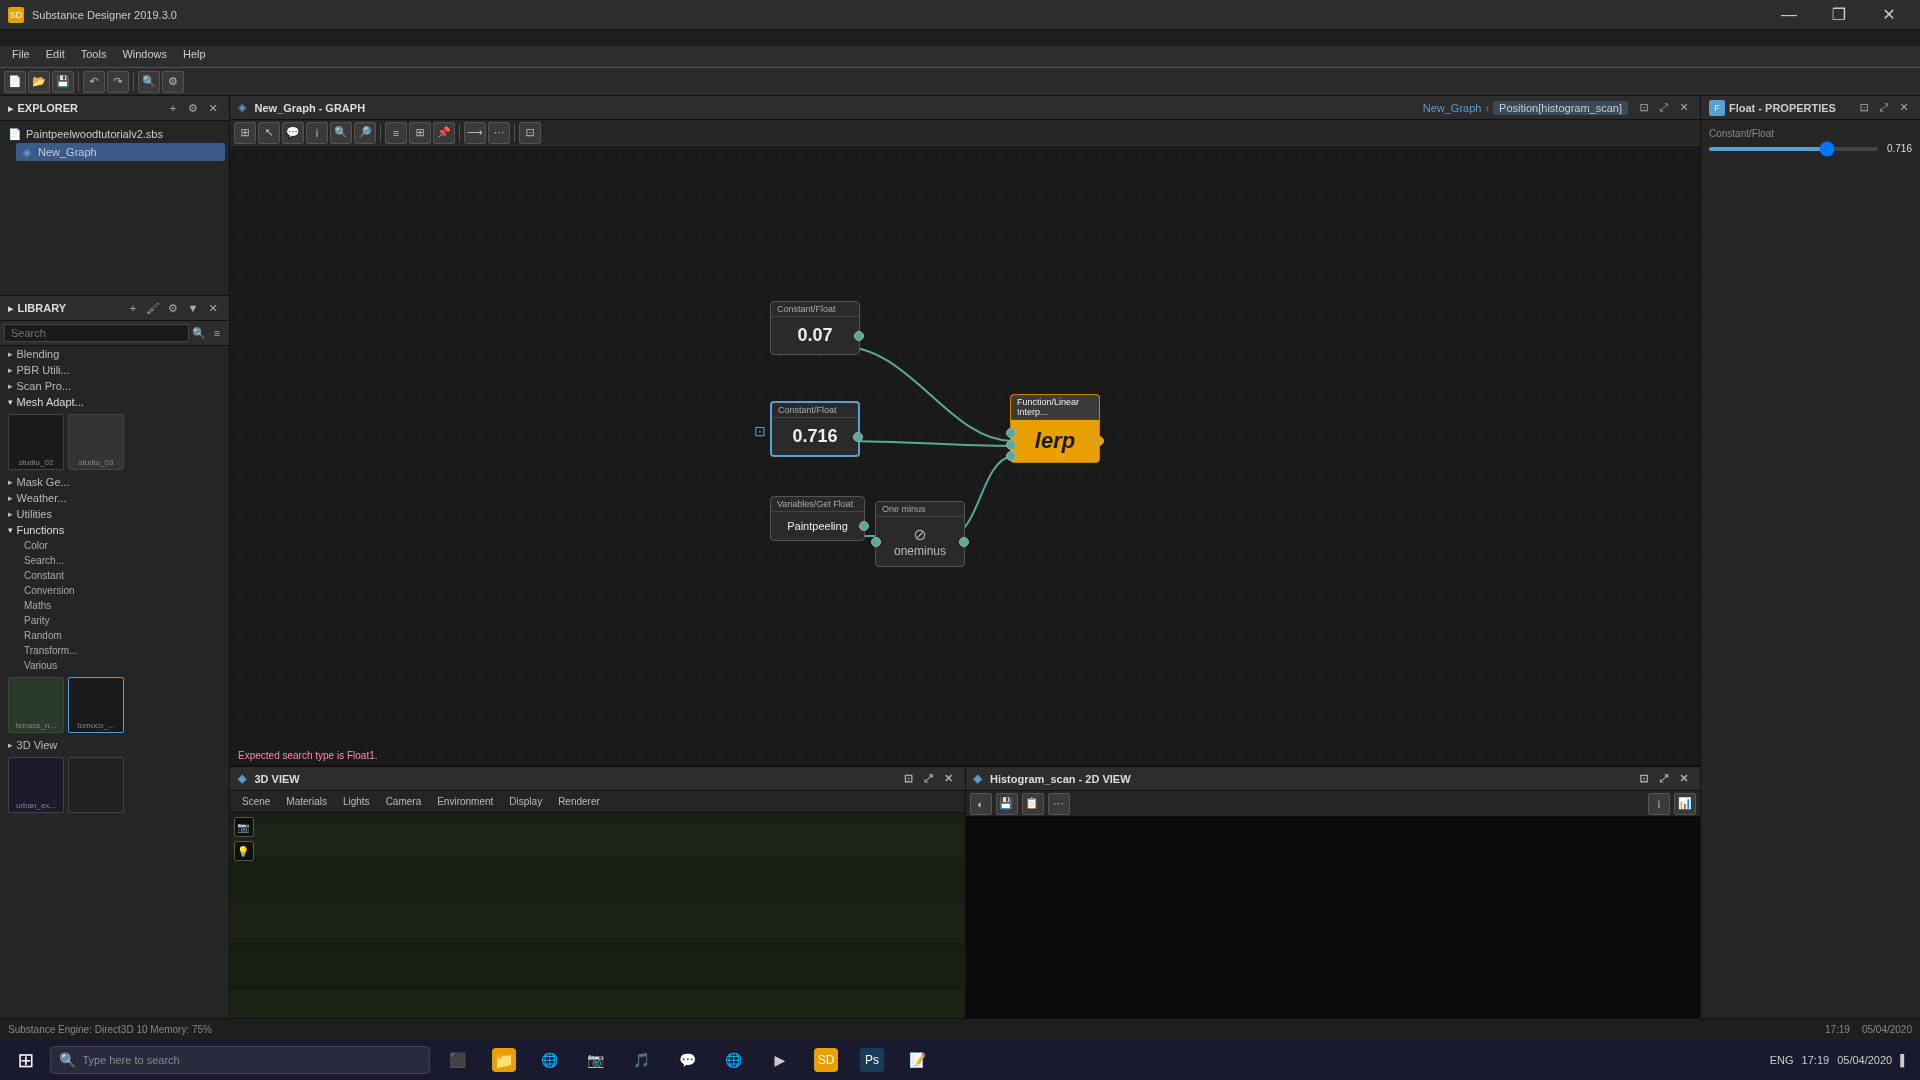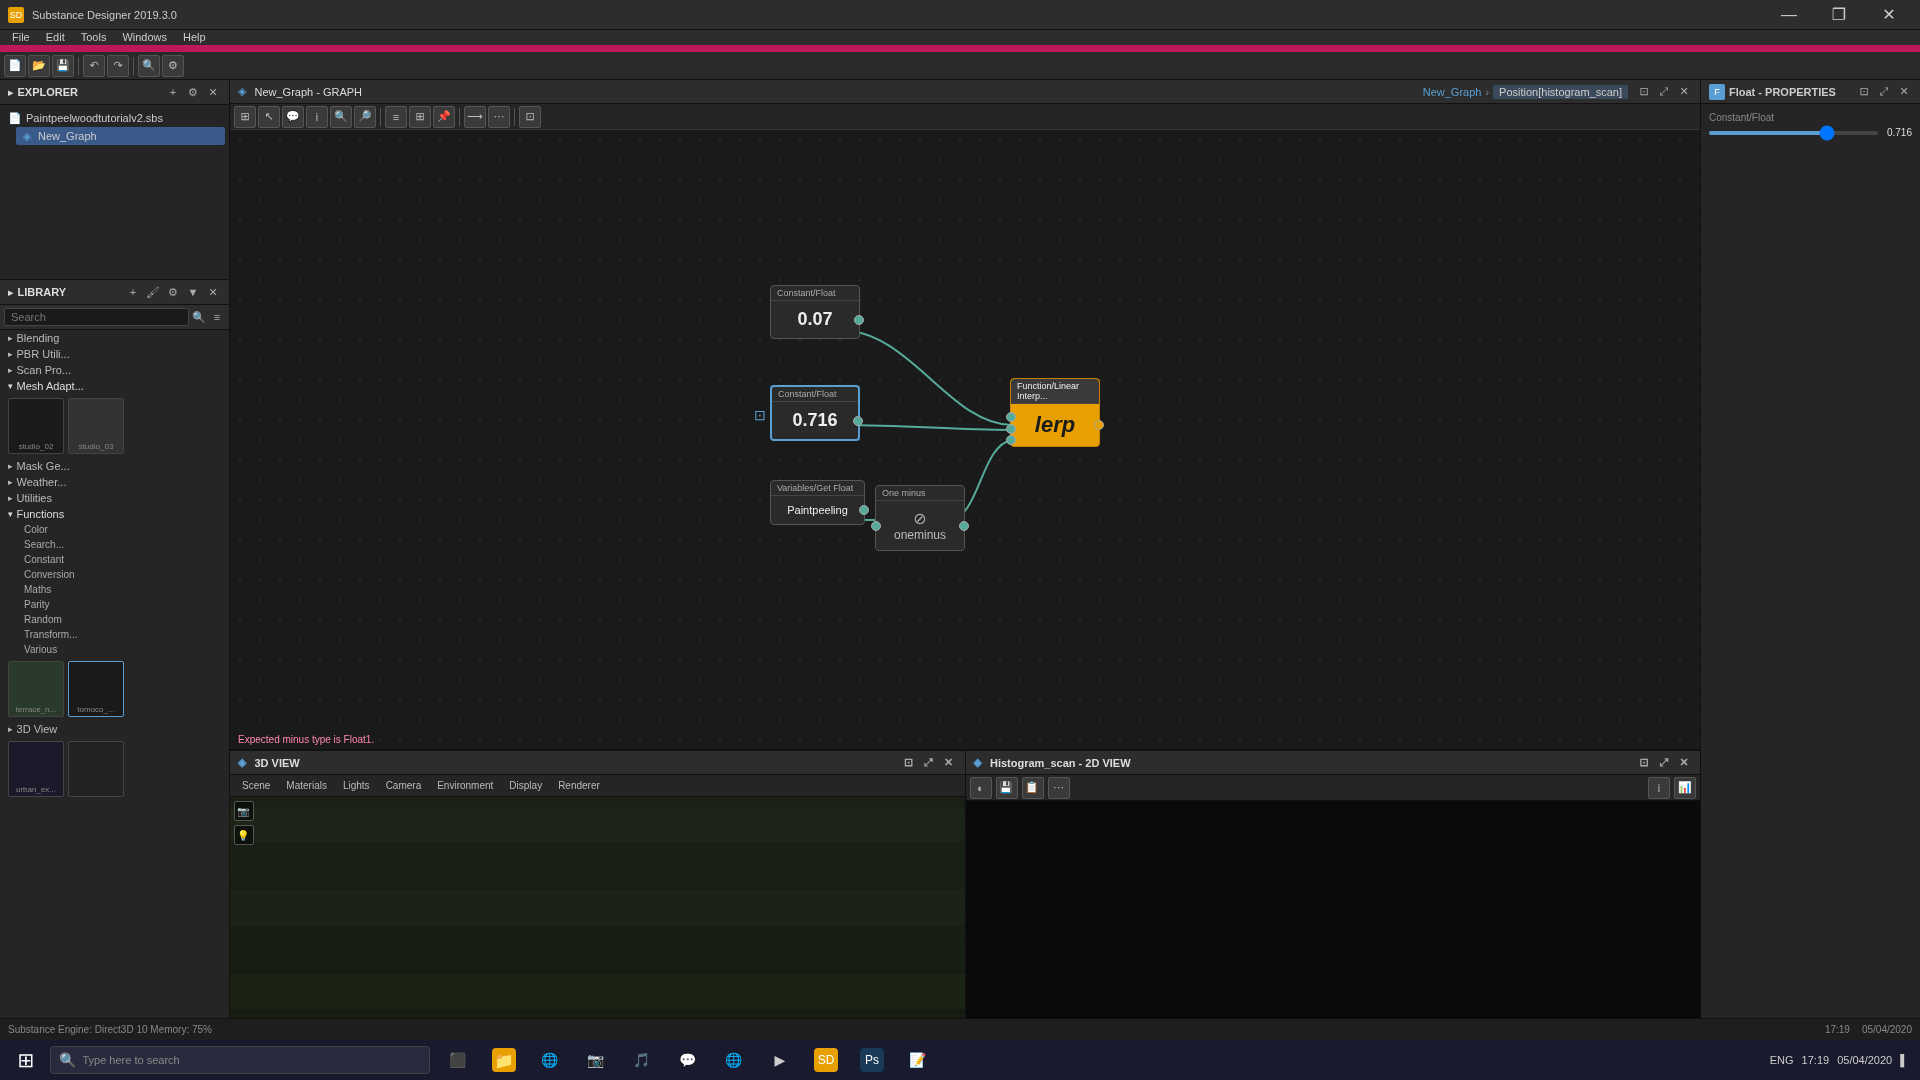--- a/index.html
+++ b/index.html
@@ -6,21 +6,21 @@
     body { width: 1920px; height: 1080px; overflow: hidden; background: #1e1e1e; font-family: 'Segoe UI', Arial, sans-serif; font-size: 11px; color: #ccc; }
 
     
     #title-bar { background: #2d2d2d; height: 30px; display: flex; align-items: center; padding: 0 8px; border-bottom: 1px solid #111; }
     #title-bar .app-icon { width: 16px; height: 16px; margin-right: 8px; background: #e8a000; border-radius: 2px; display: flex; align-items: center; justify-content: center; font-size: 9px; color: white; }
     #title-bar .title { font-size: 11px; color: #ccc; }
     #title-bar .window-controls { margin-left: auto; display: flex; gap: 4px; }
     #title-bar .win-btn { width: 46px; height: 30px; display: flex; align-items: center; justify-content: center; cursor: pointer; color: #ccc; font-size: 16px; }
 
     
-    #menu-bar { background: #2d2d2d; height: 22px; display: flex; align-items: flex-end; padding: 0 4px; border-bottom: 7px solid #be185d; }
+    #menu-bar { background: #2d2d2d; height: 22px; display: flex; align-items: flex-start; padding: 0 4px; border-bottom: 1px solid #be185d; margin-top: 16px; }
     .menu-item { padding: 2px 8px; cursor: pointer; font-size: 11px; color: #ccc; }
 
     
     #toolbar { background: #2a2a2a; height: 28px; display: flex; align-items: center; padding: 0 4px; border-bottom: 1px solid #111; gap: 2px; }
     .tb-btn { width: 22px; height: 22px; background: #3a3a3a; border: 1px solid #555; border-radius: 2px; display: flex; align-items: center; justify-content: center; cursor: pointer; color: #bbb; font-size: 11px; }
     .tb-sep { width: 1px; height: 18px; background: #555; margin: 0 2px; }
 
     
     #main { display: flex; height: calc(1080px - 30px - 22px - 28px); }
 
@@ -290,21 +290,21 @@
         </div>
       </div>
     </div>
   </div>
 
   <div id="center-area">
 
     <div id="graph-panel">
       <div id="graph-header">
         <span style="color:#5a9fd4;">◈</span>
-        <span style="font-weight:normal; color:#ddd;text-align:center;">New_Graph - GRAPH</span>
+        <span style="font-weight:bold; color:#ddd;text-align:center;">New_Graph - GRAPH</span>
         <span style="flex:1;"></span>
 
         <div style="display:flex; align-items:center; gap:4px;">
           <span style="color:#5a9fd4; cursor:pointer;">New_Graph</span>
           <span class="breadcrumb-sep">›</span>
           <span style="background:#3a4a5a; color:#ccc; padding:1px 6px; border-radius:2px; cursor:pointer;">Position[histogram_scan]</span>
         </div>
         <div class="panel-header-icons">
           <div class="ph-icon">⊡</div>
           <div class="ph-icon">⤢</div>
@@ -387,21 +387,21 @@
             <div class="node-port in" style="top:50%;transform:translateY(-50%);"></div>
             <div class="node-port out" style="top:50%;transform:translateY(-50%);"></div>
             <div style="text-align:center; padding:4px;">
               <div style="font-size:16px; color:#aaa;">⊘</div>
               <div style="font-size:12px; color:#bbb;">oneminus</div>
             </div>
           </div>
         </div>
 
         <div id="graph-status">
-          <span>Expected minus type is Float1.</span>
+          <span>Expected search type is Float1.</span>
         </div>
       </div>
     </div>
 
     <div id="bottom-views">
 
       <div id="view-3d">
         <div class="view-header">
           <span style="color:#5a9fd4;">◈</span>
           <span class="view-title">3D VIEW</span>

